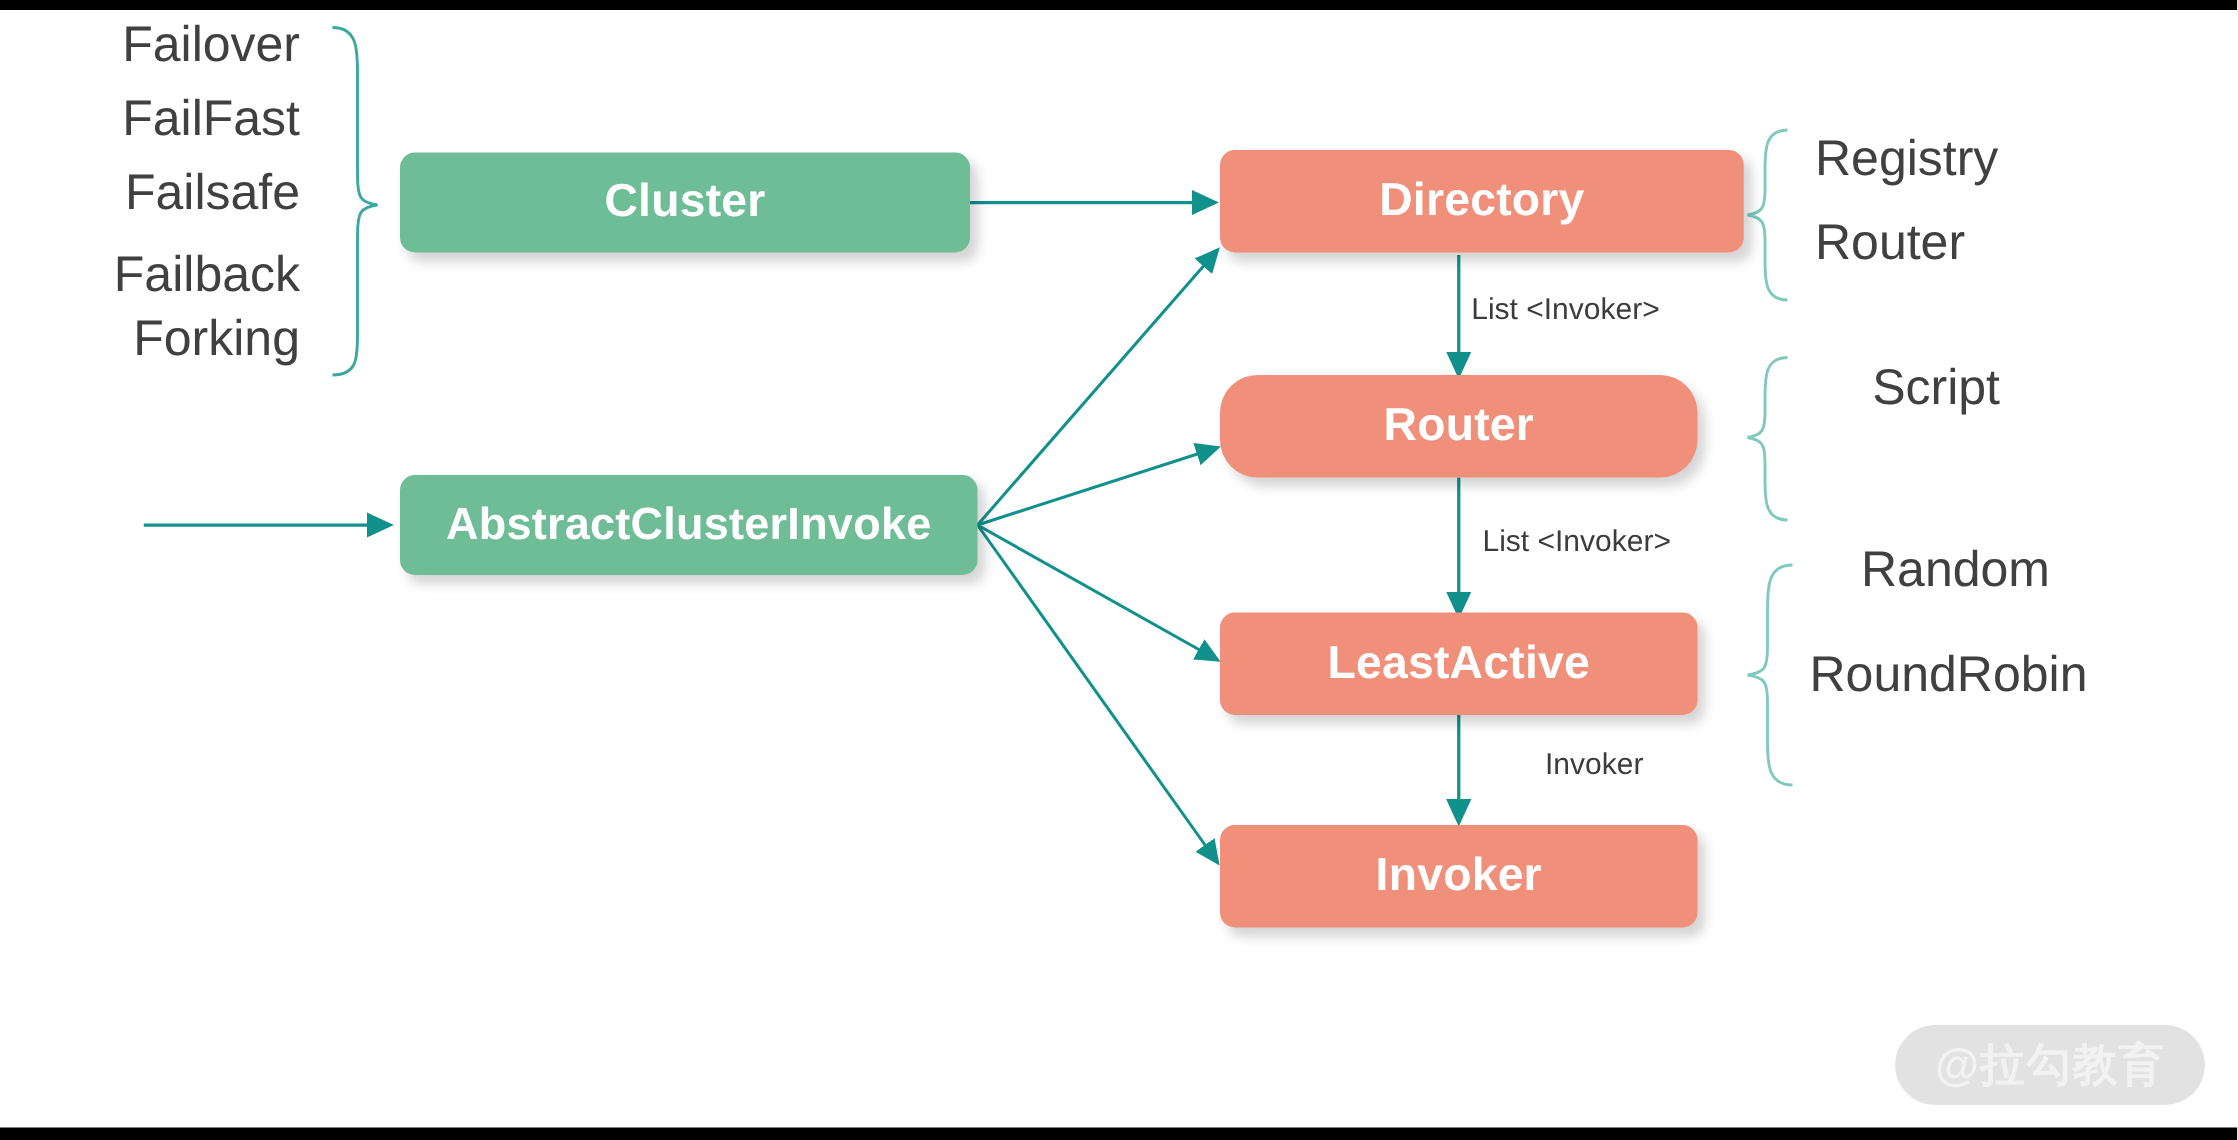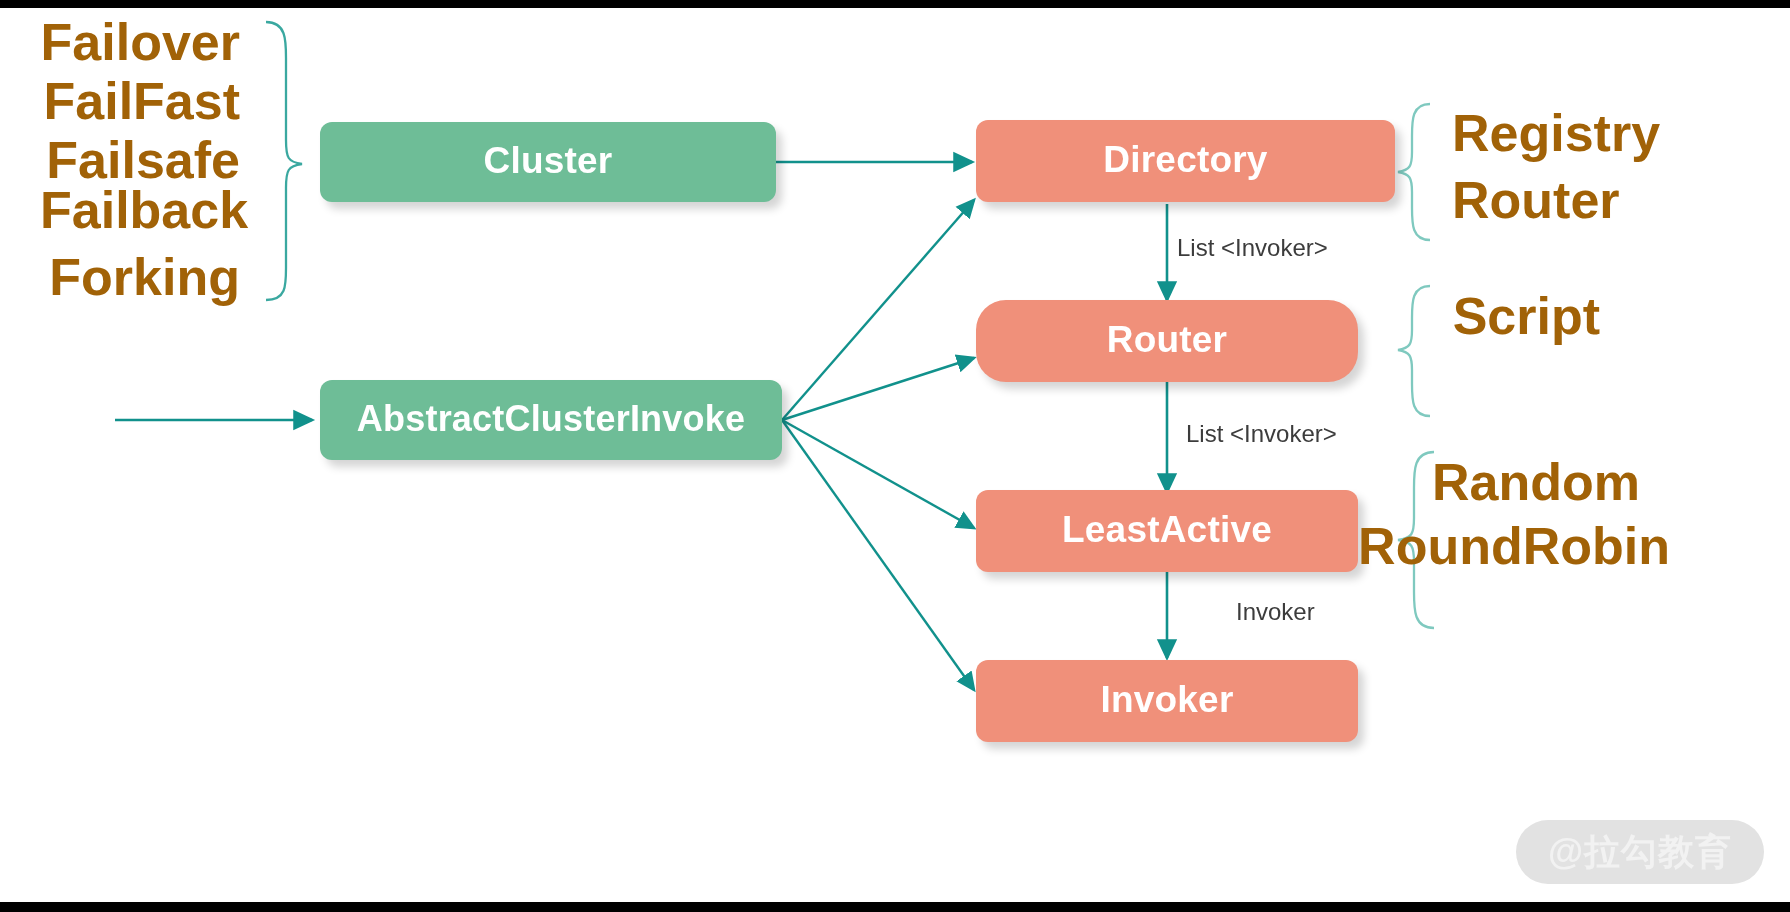--- a/index.html
+++ b/index.html
@@ -50,23 +50,23 @@
     box-shadow: 6px 7px 9px rgba(0,0,0,0.17);
     box-sizing: border-box;
     padding-bottom: 2px;
   }
   .node.green  { background: #6ebd97; }
   .node.orange { background: #f0907a; }
 
   
   .side-label {
     position: absolute;
-    color: #a16207;
-    font-size: 52px;
-    font-weight: 700;
+    color: #404040;
+    font-size: 40px;
+    font-weight: 400;
     white-space: nowrap;
     line-height: 1;
   }
   .side-label.right-al { text-align: right; }
 
   .edge-label {
     position: absolute;
     color: #3c3c3c;
     font-size: 24px;
     font-weight: 400;
@@ -145,21 +145,21 @@
              L 1414 518
              C 1414 534, 1412 538, 1398 540
              C 1412 542, 1414 546, 1414 562
              L 1414 592
              C 1414 610, 1414 628, 1434 628" fill="none" stroke="#7fc9bf" stroke-width="2.3"></path>
   </svg>
 
   <div class="side-label right-al" style="left:40px; top:16px; width:200px;">Failover</div>
   <div class="side-label right-al" style="left:40px; top:75px; width:200px;">FailFast</div>
   <div class="side-label right-al" style="left:40px; top:134px; width:200px;">Failsafe</div>
-  <div class="side-label right-al" style="left:40px; top:184px; width:200px;">Failback</div>
+  <div class="side-label right-al" style="left:40px; top:200px; width:200px;">Failback</div>
   <div class="side-label right-al" style="left:40px; top:251px; width:200px;">Forking</div>
 
   <div class="node green" style="left:320px; top:122px; width:456px; height:80px;">Cluster</div>
 
   <div class="node green" style="left:320px; top:380px; width:462px; height:80px; font-size:36px;">AbstractClusterInvoke</div>
 
   <div class="node orange" style="left:976px; top:120px; width:419px; height:82px;">Directory</div>
 
   <div class="node orange" style="left:976px; top:300px; width:382px; height:82px;border-radius:30px;">Router</div>
 
@@ -169,18 +169,18 @@
 
   <div class="edge-label" style="left:1177px; top:236px;">List &lt;Invoker&gt;</div>
   <div class="edge-label" style="left:1186px; top:422px;">List &lt;Invoker&gt;</div>
   <div class="edge-label" style="left:1236px; top:600px;">Invoker</div>
 
   <div class="side-label" style="left:1452px; top:107px;">Registry</div>
   <div class="side-label" style="left:1452px; top:174px;">Router</div>
 
   <div class="side-label right-al" style="left:1320px; top:290px; width:280px;">Script</div>
 
-  <div class="side-label right-al" style="left:1290px; top:456px; width:350px;">Random</div>
+  <div class="side-label right-al" style="left:1290px; top:436px; width:350px;">Random</div>
   <div class="side-label right-al" style="left:1290px; top:520px; width:380px;">RoundRobin</div>
 
   <div class="watermark" style="left:1516px; top:820px; width:248px; height:64px;">@拉勾教育</div>
 
 </div>
 
 </body></html>

